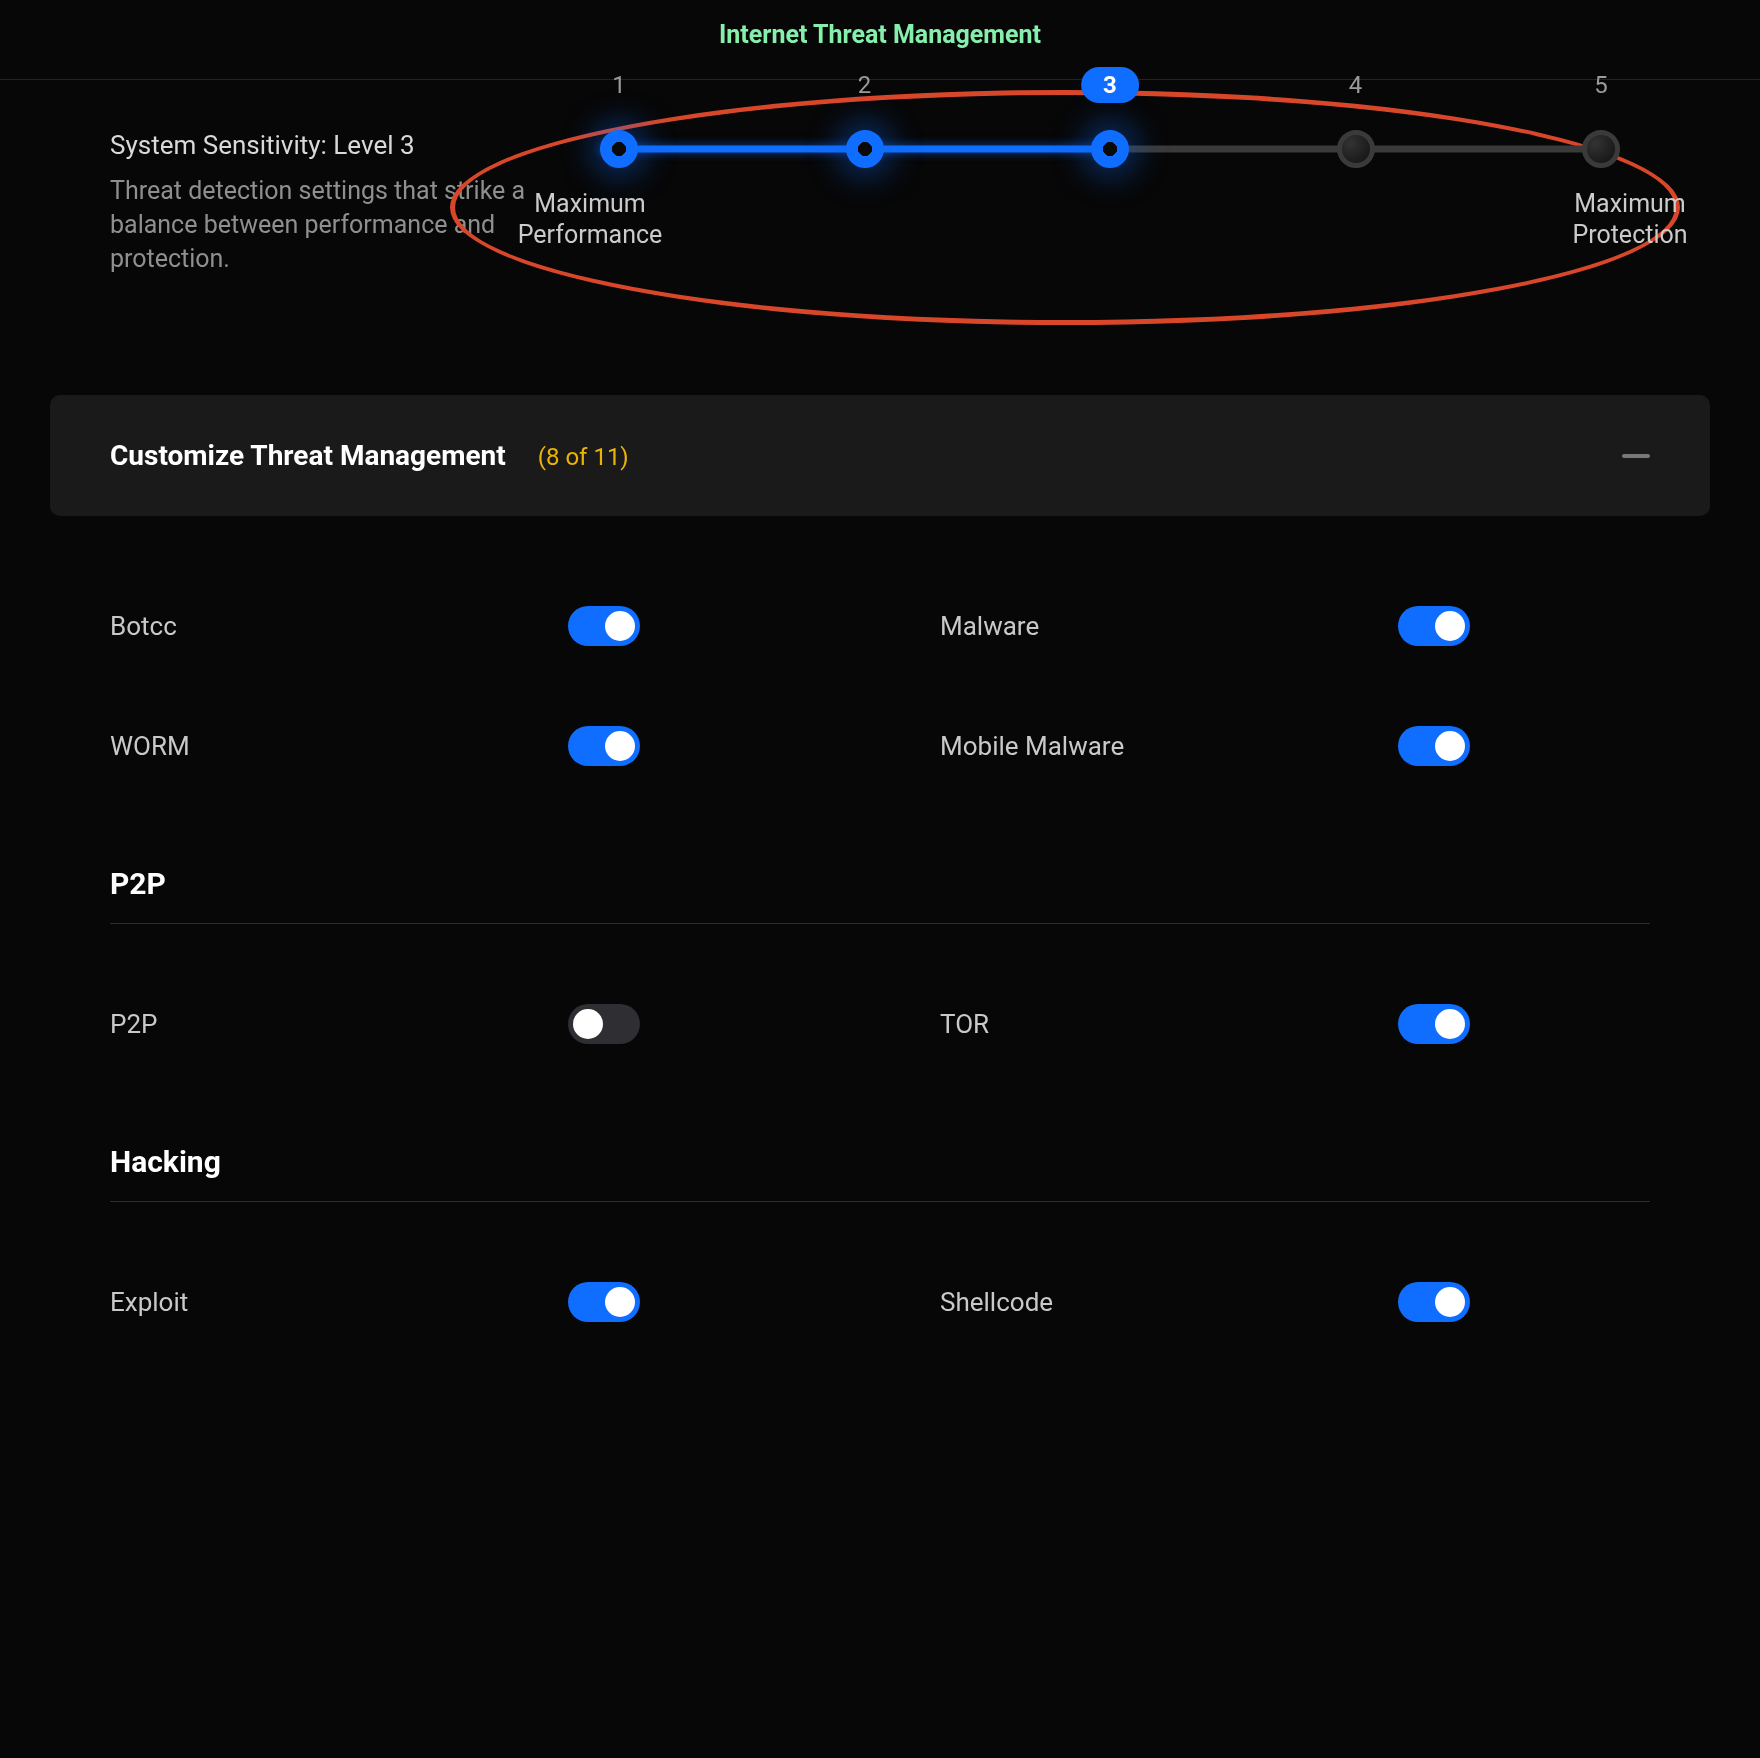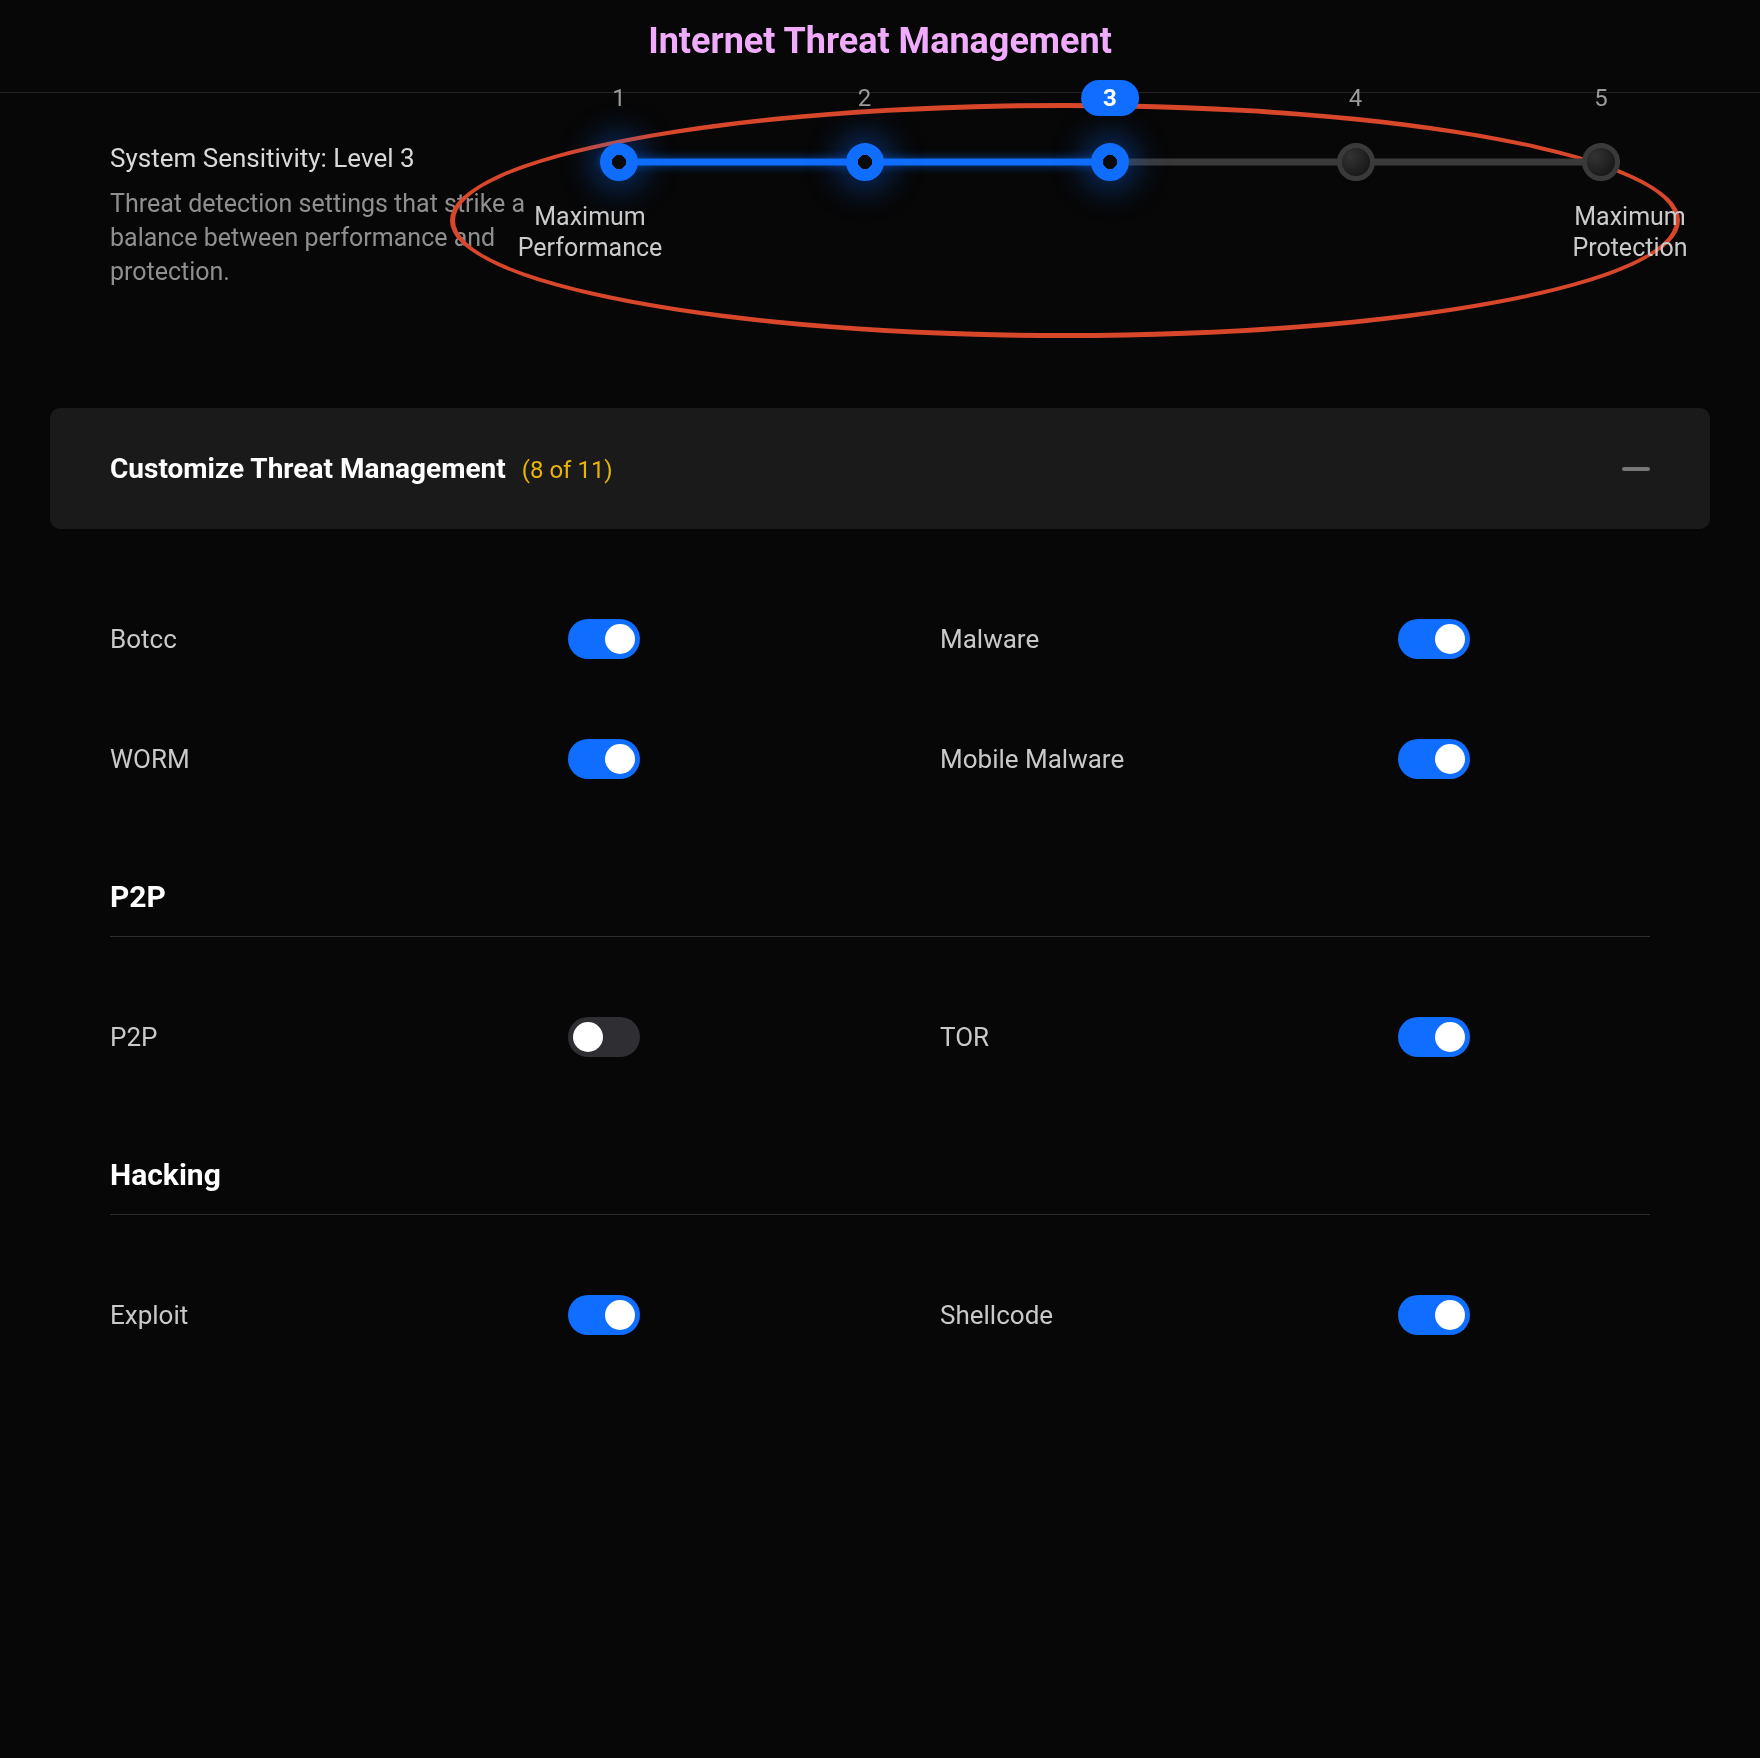--- a/index.html
+++ b/index.html
@@ -7,23 +7,23 @@
     background: #070707;
     color: #e6e6e6;
     font-family: -apple-system, BlinkMacSystemFont, "Segoe UI", Roboto, "Helvetica Neue", Arial, sans-serif;
     width: 1760px;
     min-height: 1758px;
     font-size: 26px;
   }
   .page-title {
     text-align: center;
     font-weight: 700;
-    font-size: 36px;
+    font-size: 25px;
     padding: 20px 0 30px;
-    color: #f0abfc;
+    color: #86efac;
   }
   .hr-top {
     border: none;
     border-top: 1px solid #222;
     margin-bottom: 50px;
   }
   .content { padding: 0 50px; }
   .sensitivity-row {
     display: flex;
     gap: 40px;
@@ -106,21 +106,21 @@
 
   .customize-card {
     background: #1a1a1a;
     border-radius: 10px;
     padding: 44px 60px;
     display: flex;
     align-items: center;
     justify-content: space-between;
     margin-bottom: 90px;
   }
-  .customize-left { display: flex; gap: 16px; align-items: baseline; }
+  .customize-left { display: flex; gap: 32px; align-items: baseline; }
   .customize-title { font-weight: 700; font-size: 28px; color: #fff; }
   .customize-count { color: #eab308; font-size: 24px; }
   .collapse-icon { width: 28px; height: 4px; background: #777; border-radius: 2px; cursor: pointer; }
 
   .section { padding: 0 60px; margin-bottom: 100px; }
   .section-title {
     font-weight: 700;
     font-size: 30px;
     color: #fff;
     padding-bottom: 22px;

